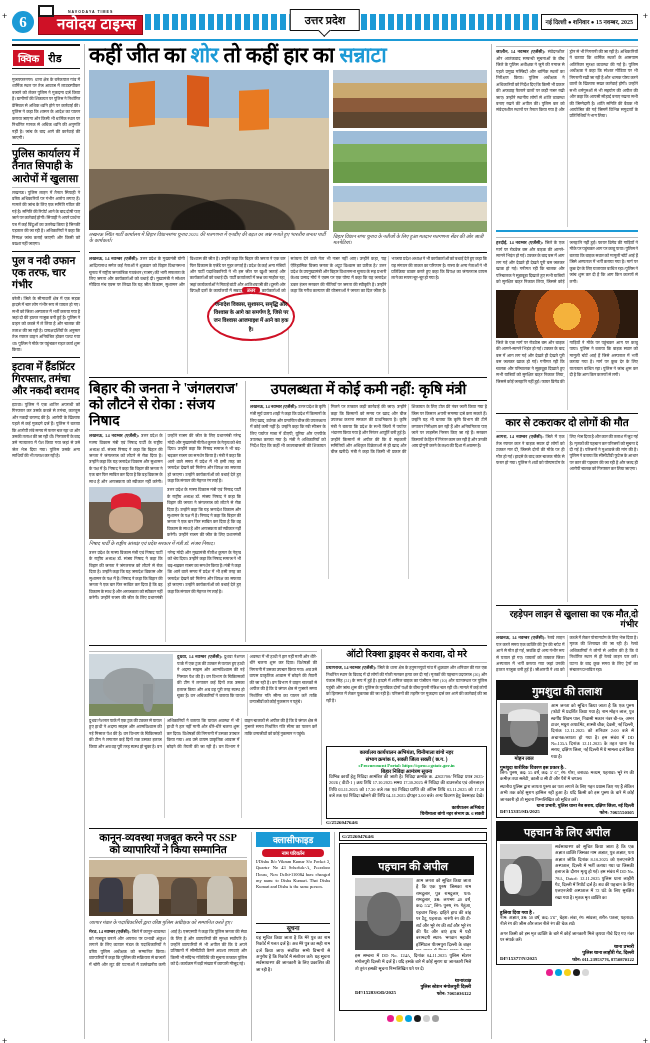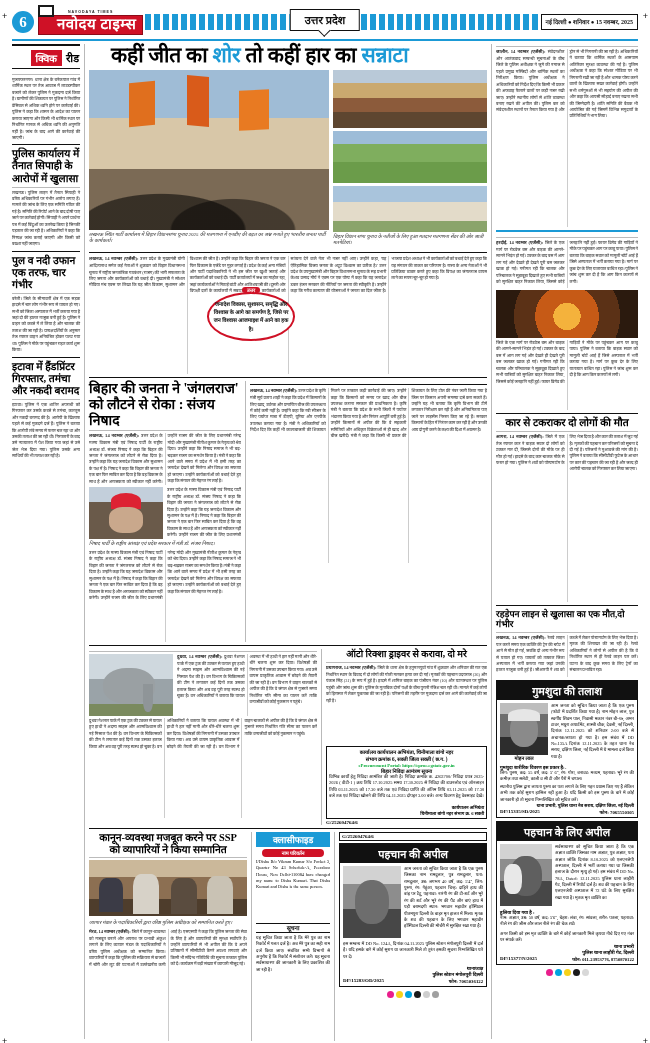--- a/index.html
+++ b/index.html
@@ -51,23 +51,23 @@
   .col-left { width: 72px; }
   .col-main { width: 398px; }
   .col-right { width: 150px; }
 
   .vrule { border-left: 1px solid #b9b9b9; }
 
   
   .hl-red-box { background: #cf1126; color: #fff; font-weight: bold; font-size: 10px;
     display:inline-block; padding: 1px 5px; }
   .hl-blue { color: #1b9ad6; }
-  .quick-head { border-top:2px solid #111; border-bottom:1px solid #111; padding:2px 1px 2px; margin-bottom:3px;text-align:right;}
+  .quick-head { border-top:2px solid #111; border-bottom:1px solid #111; padding:2px 1px 2px; margin-bottom:3px;}
   .quick-title { font-size: 11px; font-weight: bold; }
-  .hd1 { font-size: 21px; font-weight: bold; line-height: 1.08; letter-spacing: -.2px; margin-left: 22px; }
+  .hd1 { font-size: 21px; font-weight: bold; line-height: 1.08; letter-spacing: -.2px; }
   .hd2 { font-size: 13px; font-weight: bold; line-height: 1.12; }
   .hd3 { font-size: 10.5px; font-weight: bold; line-height: 1.15; }
   .hd4 { font-size: 9px; font-weight: bold; line-height: 1.15; }
   .subhead { background: #f3e9da; font-size: 7.5px; font-weight: bold; text-align:center;
     padding: 2px 2px; border-top:1px solid #111; border-bottom:1px solid #111; }
   .caption { font-size: 5px; font-style: italic; line-height: 1.35; color:#333; padding: 2px 0; }
   .byline { font-size: 4.6px; font-weight: bold; }
 
   
   .bt { font-size: 4.3px; line-height: 1.5; text-align: justify; color: #2a2a2a;
@@ -244,20 +244,21 @@
             </div>
             <div class="bt" style="flex:1;height:52px;overflow:hidden">उत्तर प्रदेश के मत्स्य विकास मंत्री एवं निषाद पार्टी के राष्ट्रीय अध्यक्ष डॉ. संजय निषाद ने कहा कि बिहार की जनता ने जंगलराज को लौटने से रोक दिया है। उन्होंने कहा कि यह जनादेश विकास और सुशासन के पक्ष में है। निषाद ने कहा कि बिहार की जनता ने एक बार फिर साबित कर दिया है कि वह विकास के साथ है और अराजकता को स्वीकार नहीं करेगी। उन्होंने राजग की जीत के लिए प्रधानमंत्री नरेन्द्र मोदी और मुख्यमंत्री नीतीश कुमार के नेतृत्व को श्रेय दिया। उन्होंने कहा कि निषाद समाज ने भी बढ़-चढ़कर राजग का समर्थन किया है। मंत्री ने कहा कि आने वाले समय में प्रदेश में भी इसी तरह का जनादेश देखने को मिलेगा और विपक्ष का सफाया हो जाएगा। उन्होंने कार्यकर्ताओं को बधाई देते हुए कहा कि संगठन की मेहनत रंग लाई है।</div>
           </div>
           <div class="caption">निषाद पार्टी के राष्ट्रीय अध्यक्ष एवं प्रदेश सरकार में मंत्री डॉ. संजय निषाद।</div>
           <div class="bt cols2" style="height:92px;overflow:hidden">उत्तर प्रदेश के मत्स्य विकास मंत्री एवं निषाद पार्टी के राष्ट्रीय अध्यक्ष डॉ. संजय निषाद ने कहा कि बिहार की जनता ने जंगलराज को लौटने से रोक दिया है। उन्होंने कहा कि यह जनादेश विकास और सुशासन के पक्ष में है। निषाद ने कहा कि बिहार की जनता ने एक बार फिर साबित कर दिया है कि वह विकास के साथ है और अराजकता को स्वीकार नहीं करेगी। उन्होंने राजग की जीत के लिए प्रधानमंत्री नरेन्द्र मोदी और मुख्यमंत्री नीतीश कुमार के नेतृत्व को श्रेय दिया। उन्होंने कहा कि निषाद समाज ने भी बढ़-चढ़कर राजग का समर्थन किया है। मंत्री ने कहा कि आने वाले समय में प्रदेश में भी इसी तरह का जनादेश देखने को मिलेगा और विपक्ष का सफाया हो जाएगा। उन्होंने कार्यकर्ताओं को बधाई देते हुए कहा कि संगठन की मेहनत रंग लाई है।</div>
         </div>
 
         <div class="vrule"></div>
 
         <div style="flex:1">
+          <div class="hd2" style="font-size:14.5px;text-align:center">उपलब्धता में कोई कमी नहीं: कृषि मंत्री</div>
           <div class="rule-h"></div>
           <div class="bt cols3" style="height:175px;overflow:hidden">
             <span class="byline">लखनऊ, 14 नवम्बर (एजेंसी):</span>
             <span>उत्तर प्रदेश के कृषि मंत्री सूर्य प्रताप शाही ने कहा कि प्रदेश में किसानों के लिए खाद, उर्वरक और प्रमाणित बीज की उपलब्धता में कोई कमी नहीं है। उन्होंने कहा कि रबी सीजन के लिए पर्याप्त मात्रा में डीएपी, यूरिया और एनपीके उपलब्ध कराया गया है। मंत्री ने अधिकारियों को निर्देश दिए कि कहीं भी कालाबाजारी की शिकायत मिलने पर तत्काल कड़ी कार्रवाई की जाए। उन्होंने कहा कि किसानों को समय पर खाद और बीज उपलब्ध कराना सरकार की प्राथमिकता है। कृषि मंत्री ने बताया कि प्रदेश के सभी जिलों में पर्याप्त भंडारण किया गया है और निरंतर आपूर्ति बनी हुई है। उन्होंने किसानों से अपील की कि वे सहकारी समितियों और अधिकृत विक्रेताओं से ही खाद और बीज खरीदें। मंत्री ने कहा कि किसी भी प्रकार की शिकायत के लिए टोल फ्री नंबर जारी किया गया है जिस पर किसान अपनी समस्या दर्ज करा सकते हैं। उन्होंने यह भी बताया कि कृषि विभाग की टीमें लगातार निरीक्षण कर रही हैं और अनियमितता पाए जाने पर लाइसेंस निरस्त किए जा रहे हैं। सरकार किसानों के हित में निरंतर काम कर रही है और उनकी आय दोगुनी करने के लक्ष्य की दिशा में अग्रसर है।</span>
           </div>
         </div>
       </div>
 
       <div class="rule-h"></div>
 
@@ -331,21 +332,21 @@
           <div class="classified-sub">नाम परिवर्तन</div>
           <div class="ad-sm" style="height:62px;overflow:hidden">I/Disha B/o Vikram Kumar S/o Pocket 3, Quarter No 43 Schedule-A, Peeraboo House, New Delhi-110084 have changed my name to Disha Kumari. That Disha Kumari and Disha is the same person.</div>
           <div style="font-size:6px;font-weight:bold;text-align:center;border-top:1px solid #111;border-bottom:1px solid #111;margin:2px 0">सूचना</div>
           <div class="ad-sm" style="height:96px;overflow:hidden">यह सूचित किया जाता है कि मेरे पुत्र का नाम रिकॉर्ड में गलत दर्ज है। अब मेरे पुत्र का सही नाम दर्ज किया जाए। संबंधित सभी विभागों से अनुरोध है कि रिकॉर्ड में संशोधन करें। यह सूचना सर्वसाधारण की जानकारी के लिए प्रकाशित की जा रही है।</div>
         </div>
 
         <div class="vrule"></div>
 
         <div style="flex:1">
           <div class="ad-code" style="border:1px solid #111;padding:1px 2px;margin-bottom:2px">G/252604764/6</div>
-          <div class="adbox" style="padding:0">
+          <div class="adbox" style="padding:12px">
             <div class="adbox-head">पहचान की अपील</div>
             <div style="display:flex;gap:3px;padding:3px">
               <div class="photo ph-bw" style="width:58px;height:72px;flex:0 0 auto">
                 <div style="position:absolute;left:12px;top:14px;width:34px;height:44px;background:#6d6d6d;border-radius:45%"></div>
               </div>
               <div class="ad-sm" style="flex:1;height:72px;overflow:hidden">आम जनता को सूचित किया जाता है कि एक पुरुष जिसका नाम रामदुलार, पुत्र रामदुलार, पता: रामदुलार, उम्र: लगभग 40 वर्ष, कद: 5'4", लिंग: पुरुष, रंग: गेहुंआ, पहचान चिन्ह: दाहिने हाथ की बांह पर टैटू, पहनावा: नारंगी रंग की टी-शर्ट और भूरे रंग की शर्ट और भूरे रंग की पैंट और बाएं हाथ में पड़ी बरामदगी स्थान: भगवान महावीर हॉस्पिटल पीतमपुरा दिल्ली के बाहर मृत हालत में मिला। मृतक के शव की पहचान के लिए भगवान महावीर हॉस्पिटल दिल्ली की मोर्चरी में सुरक्षित रखा गया है।</div>
             </div>
             <div class="ad-sm" style="padding:0 3px;height:24px;overflow:hidden">इस सम्बन्ध में DD No. 124A, दिनांक 04.11.2025 पुलिस स्टेशन मंगोलपुरी दिल्ली में दर्ज है। यदि इसके बारे में कोई सुराग या जानकारी मिले तो तुरंत इसकी सूचना निम्नलिखित पते पर दें।</div>
             <div style="font-size:4.8px;font-weight:bold;text-align:right;padding:0 3px">थानाध्यक्ष</div>
             <div style="font-size:4.8px;font-weight:bold;text-align:right;padding:0 3px">पुलिस स्टेशन मंगोलपुरी दिल्ली</div>
@@ -397,21 +398,21 @@
         <div class="rule-thin"></div>
         <div class="bt cols2" style="height:168px;overflow:hidden">
           <span class="byline">आगरा, 14 नवम्बर (एजेंसी):</span>
           <span>जिले में एक तेज रफ्तार कार ने बाइक सवार दो लोगों को टक्कर मार दी, जिससे दोनों की मौके पर ही मौत हो गई। हादसे के बाद कार चालक मौके से फरार हो गया। पुलिस ने शवों को पोस्टमार्टम के लिए भेज दिया है और कार की तलाश में जुट गई है। मृतकों की पहचान कर परिजनों को सूचना दे दी गई है। परिजनों ने मुआवजे की मांग की है। पुलिस ने बताया कि सीसीटीवी फुटेज के आधार पर कार की पहचान की जा रही है और जल्द ही आरोपी चालक को गिरफ्तार कर लिया जाएगा।</span>
         </div>
       </div>
 
       <div class="rule-h"></div>
 
       <div>
-        <div class="hd4" style="text-align:left">रहड़ेपन लाइन से खुलासा का एक मौत,दो गंभीर</div>
+        <div class="hd4" style="text-align:right">रहड़ेपन लाइन से खुलासा का एक मौत,दो गंभीर</div>
         <div class="rule-thin"></div>
         <div class="bt cols2" style="height:42px;overflow:hidden">
           <span class="byline">लखनऊ, 14 नवम्बर (एजेंसी):</span>
           <span>रेलवे लाइन पार करते समय एक व्यक्ति की ट्रेन की चपेट में आने से मौत हो गई, जबकि दो अन्य गंभीर रूप से घायल हो गए। घायलों को तत्काल जिला अस्पताल में भर्ती कराया गया जहां उनकी हालत नाजुक बनी हुई है। जीआरपी ने शव को कब्जे में लेकर पोस्टमार्टम के लिए भेज दिया है। मृतक की शिनाख्त की जा रही है। रेलवे अधिकारियों ने लोगों से अपील की है कि वे निर्धारित स्थान से ही रेलवे लाइन पार करें। घटना के बाद कुछ समय के लिए ट्रेनों का संचालन प्रभावित रहा।</span>
         </div>
       </div>
 
       <div class="adbox" style="padding:0;margin-top:3px">
         <div class="adbox-head">गुमशुदा की तलाश</div>
         <div style="display:flex;gap:3px;padding:3px">

